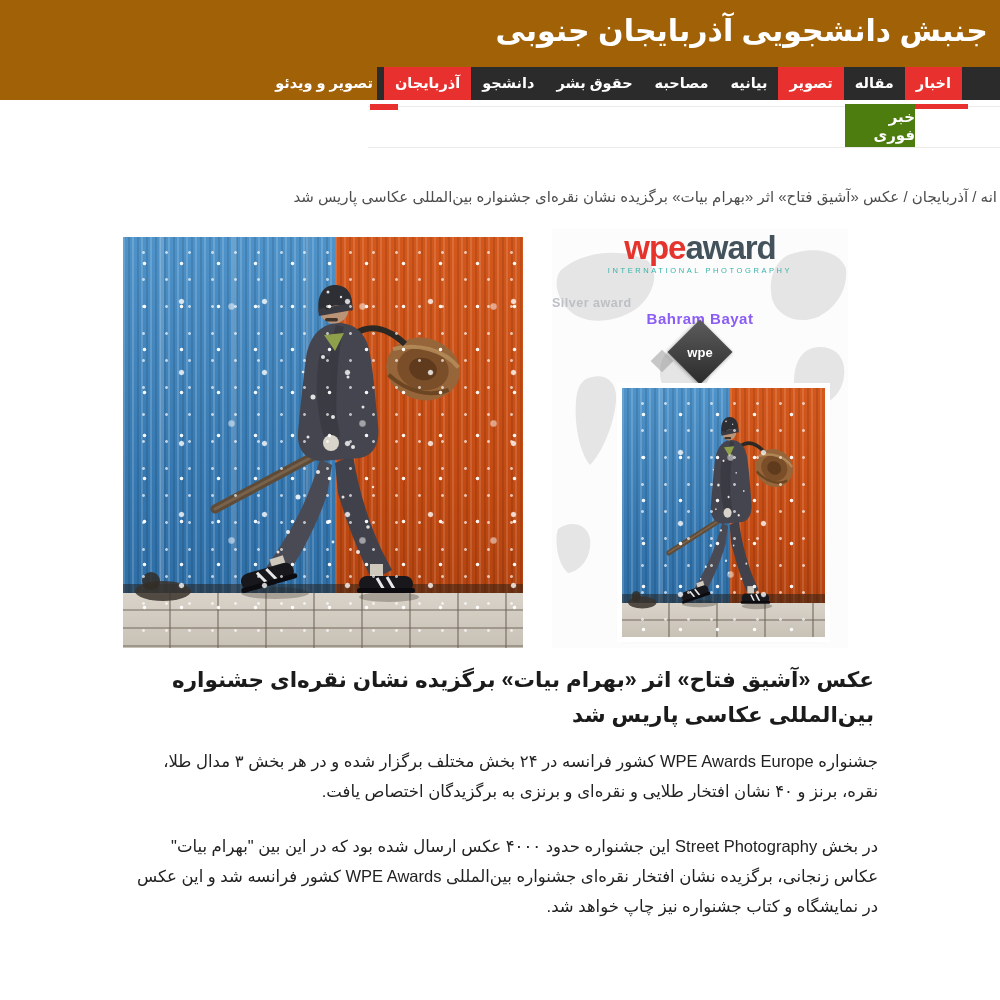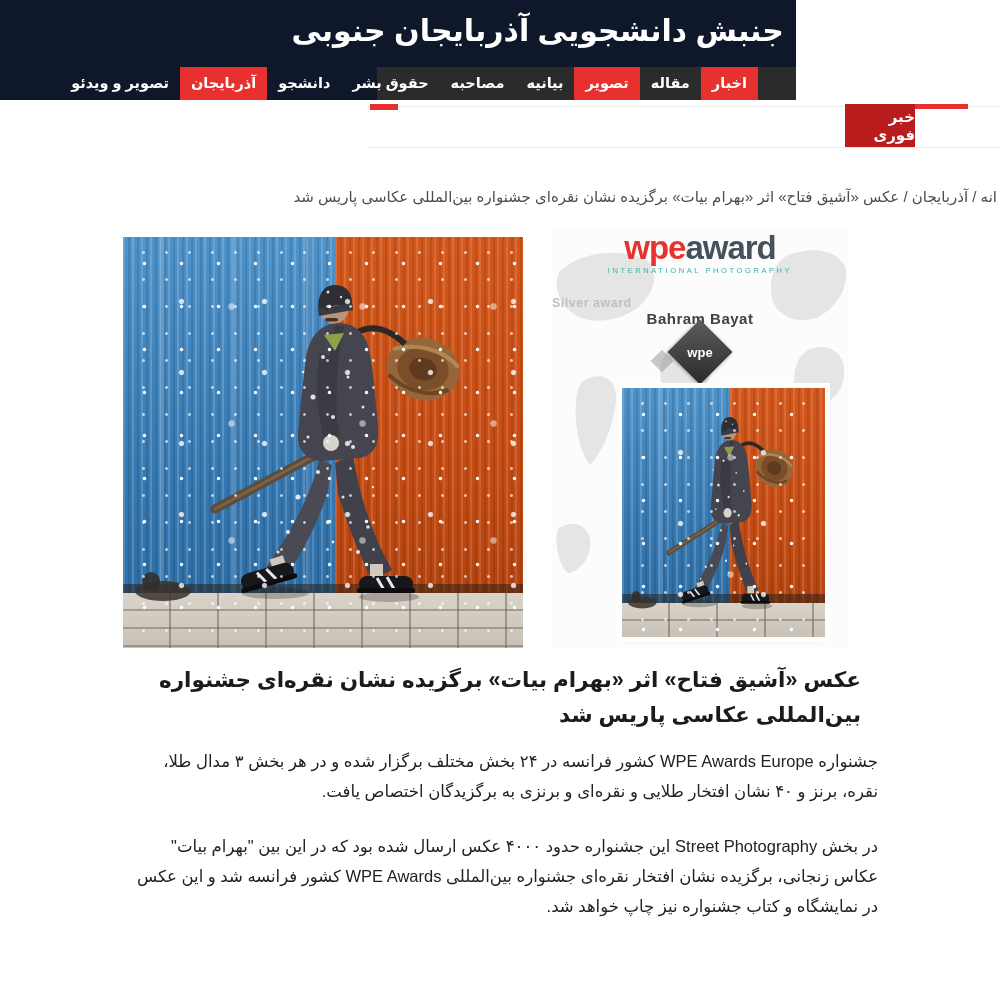--- a/index.html
+++ b/index.html
@@ -1,31 +1,31 @@
 <!DOCTYPE html>
 <html lang="fa"><head>
 <meta charset="utf-8">
 <style>
   html,body{margin:0;padding:0;}
   body{
     width:1000px;height:1000px;position:relative;overflow:hidden;background:#fff;
     font-family:"Liberation Sans","DejaVu Sans",sans-serif;
   }
   
-  .header{position:absolute;top:0;left:0;width:796px;height:100px;background:#0f172a;}
+  .header{position:absolute;top:0;left:0;width:1000px;height:100px;background:#a16207;}
   .site-title{position:absolute;top:10px;right:12px;color:#fff;font-size:30px;font-weight:bold;direction:rtl;line-height:42px;}
   .navbar{position:absolute;top:67px;left:377px;right:0;height:33px;background:#2b2b2b;display:flex;direction:rtl;align-items:stretch;}
   .nav-spacer{width:38px;flex:none;background:#2b2b2b;}
   .nav-item{color:#fff;font-size:14.5px;font-weight:bold;line-height:33px;padding:0 11px;white-space:nowrap;text-decoration:none;flex:none;}
   .nav-item.hl{background:#e8312e;}
   
   .ticker{position:absolute;top:106px;left:368px;right:0;height:40px;border-top:1px solid #ebebeb;border-bottom:1px solid #ebebeb;background:#fff;}
   .ticker-accent-left{position:absolute;top:-3px;left:2px;width:28px;height:6px;background:#e8312e;}
   .ticker-accent-right{position:absolute;top:-3px;right:32px;width:122px;height:5px;background:#e8312e;}
-  .breaking-badge{position:absolute;top:-3px;right:85px;width:70px;height:43px;background:#b91c1c;color:#fff;font-size:15px;font-weight:bold;display:flex;align-items:center;justify-content:center;direction:rtl;}
+  .breaking-badge{position:absolute;top:-3px;right:85px;width:70px;height:43px;background:#4d7c0f;color:#fff;font-size:15px;font-weight:bold;display:flex;align-items:center;justify-content:center;direction:rtl;}
   .ticker-text{position:absolute;top:0;right:162px;height:40px;line-height:40px;direction:rtl;white-space:nowrap;font-size:16px;color:#3a3a3a;}
   
   .breadcrumb{position:absolute;top:188px;right:3px;direction:rtl;white-space:nowrap;font-size:15px;color:#4d4d4d;}
   
   .scene{position:absolute;overflow:hidden;background:#3b7fb8;}
   #main-photo{left:123px;top:237px;width:400px;height:411px;}
   .wall-blue{position:absolute;inset:0;background:
     repeating-linear-gradient(90deg, rgba(255,255,255,.16) 0 2px, rgba(255,255,255,0) 2px 5px, rgba(0,0,0,.10) 5px 7px, rgba(0,0,0,0) 7px 9px),
     repeating-linear-gradient(90deg, rgba(255,255,255,0) 0 37px, rgba(255,255,255,.15) 37px 41px, rgba(255,255,255,0) 41px 73px),
     linear-gradient(180deg,#4e93c9 0%,#3577b0 60%,#2a6aa3 100%);}
@@ -47,28 +47,28 @@
   svg.man{position:absolute;inset:0;width:100%;height:100%;}
   
   #poster{position:absolute;left:552px;top:229px;width:296px;height:419px;background:#fcfcfc;overflow:hidden;}
   #poster .map{position:absolute;inset:0;}
   .poster-brand{position:absolute;top:2px;left:0;width:100%;text-align:center;font-size:33px;font-weight:bold;letter-spacing:-1px;line-height:34px;}
   .poster-brand .wpe{color:#e5332e;}
   .poster-brand .awards{color:#44535b;}
   .poster-sub{position:absolute;top:37px;left:0;width:100%;text-align:center;font-size:7.5px;font-weight:normal;letter-spacing:2.6px;color:#36b3a8;}
   .poster-cat{position:absolute;top:48px;left:0;width:100%;text-align:center;font-size:13px;font-weight:bold;color:#53565c;letter-spacing:.5px;}
   .poster-award{position:absolute;top:67px;left:0;width:100%;text-align:left;font-size:12.5px;font-weight:bold;color:#bdc0c4;letter-spacing:.5px;}
-  .poster-winner{position:absolute;top:81px;left:0;width:100%;text-align:center;font-size:15px;font-weight:bold;color:#404040;letter-spacing:.5px;}
+  .poster-winner{position:absolute;top:81px;left:0;width:100%;text-align:center;font-size:15px;font-weight:bold;color:#8b5cf6;letter-spacing:.5px;}
   .diamond{position:absolute;top:100px;left:50%;width:46px;height:46px;margin-left:-23px;transform:rotate(45deg);background:linear-gradient(135deg,#5d5d5d,#2a2a2a);box-shadow:0 1px 4px rgba(0,0,0,.35);}
   .diamond-inner{width:100%;height:100%;transform:rotate(-45deg);display:flex;align-items:center;justify-content:center;color:#fff;font-weight:bold;font-size:13px;}
   .diamond-mini{position:absolute;top:124px;left:50%;width:16px;height:16px;margin-left:-46px;transform:rotate(45deg);background:#9a9a9a;opacity:.55;}
   #poster-photo{left:70px;top:159px;width:203px;height:249px;box-shadow:0 0 0 5px #fff,0 1px 6px rgba(0,0,0,.18);}
   
   .article{position:absolute;left:123px;top:663px;width:755px;direction:rtl;}
-  .article h1{margin:0 17px 13px;font-size:21.5px;line-height:35px;color:#1b1b1b;text-align:right;font-weight:bold;}
+  .article h1{margin:0 4px 13px;font-size:21.5px;line-height:35px;color:#1b1b1b;text-align:right;font-weight:bold;}
   .article p{margin:0 0 25px;font-size:16.5px;line-height:30px;color:#222;text-align:right;}
   .article p.lead{font-weight:bold;}
 </style>
 </head>
 <body>
 
 <svg width="0" height="0" style="position:absolute" aria-hidden="true">
   <defs>
     <g id="man-figure">
       <ellipse cx="152" cy="356" rx="34" ry="6" fill="rgba(40,32,24,.28)"></ellipse>

